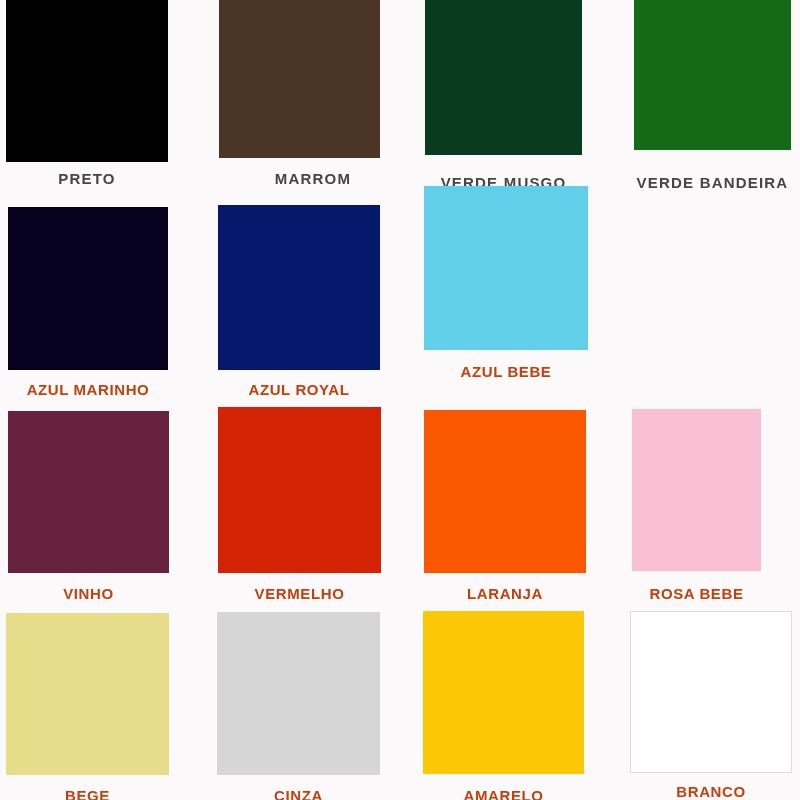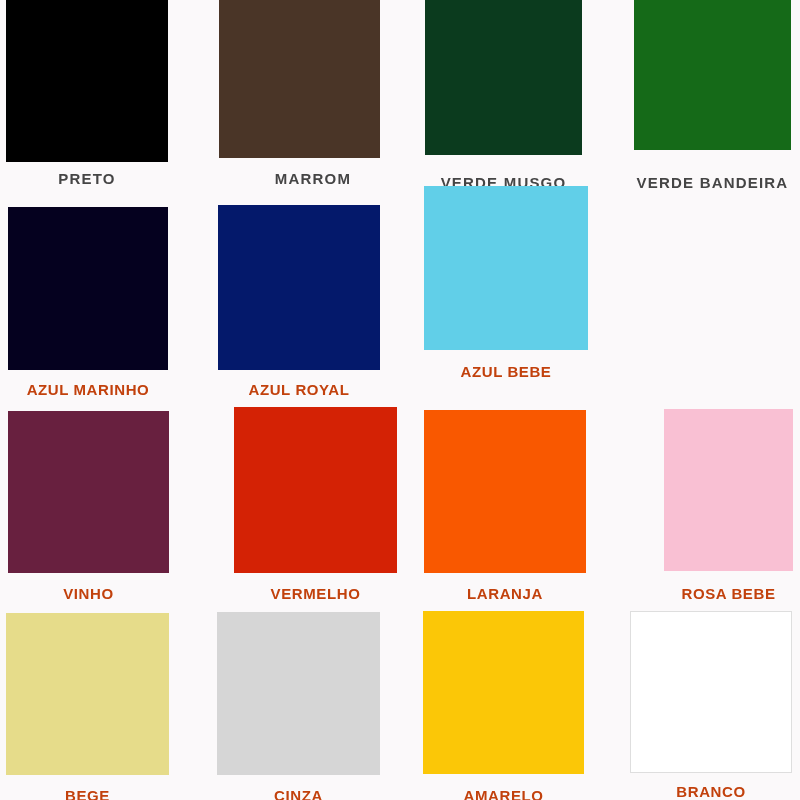--- a/index.html
+++ b/index.html
@@ -88,29 +88,29 @@
       <div class="swatch-label lbl-r1" style="top: 176px;">AZUL ROYAL</div>
     </div>
     <div class="swatch-cell" style="left: 424px; top: 186px; width: 164px; height: 203px;">
       <div class="swatch" style="height: 164px; background: rgb(97, 207, 232);"></div>
       <div class="swatch-label lbl-r1" style="top: 177px;">AZUL BEBE</div>
     </div>
     <div class="swatch-cell" style="left: 8px; top: 411px; width: 161px; height: 200px;">
       <div class="swatch" style="height: 162px; background: rgb(104, 32, 63);"></div>
       <div class="swatch-label lbl-r2" style="top: 174px;">VINHO</div>
     </div>
-    <div class="swatch-cell" style="left: 234px; top: 407px; width: 163px; height: 248px;">
+    <div class="swatch-cell" style="left: 218px; top: 407px; width: 163px; height: 248px;">
       <div class="swatch" style="height: 166px; background: rgb(212, 34, 5);"></div>
       <div class="swatch-label lbl-r2" style="top: 178px;">VERMELHO</div>
     </div>
     <div class="swatch-cell" style="left: 424px; top: 410px; width: 162px; height: 144px;">
       <div class="swatch" style="height: 163px; background: rgb(249, 88, 0);"></div>
       <div class="swatch-label lbl-r2" style="top: 175px;">LARANJA</div>
     </div>
-    <div class="swatch-cell" style="left: 632px; top: 409px; width: 129px; height: 202px; margin-left: 32px;">
+    <div class="swatch-cell" style="left: 632px; top: 409px; width: 129px; height: 202px;">
       <div class="swatch" style="height: 162px; background: rgb(249, 192, 211);"></div>
       <div class="swatch-label lbl-r2" style="top: 176px;">ROSA BEBE</div>
     </div>
     <div class="swatch-cell" style="left: 6px; top: 613px; width: 163px; height: 200px;">
       <div class="swatch" style="height: 162px; background: rgb(230, 220, 138);"></div>
       <div class="swatch-label lbl-r3" style="top: 174px;">BEGE</div>
     </div>
     <div class="swatch-cell" style="left: 217px; top: 612px; width: 163px; height: 201px;">
       <div class="swatch" style="height: 163px; background: rgb(214, 214, 214);"></div>
       <div class="swatch-label lbl-r3" style="top: 175px;">CINZA</div>

